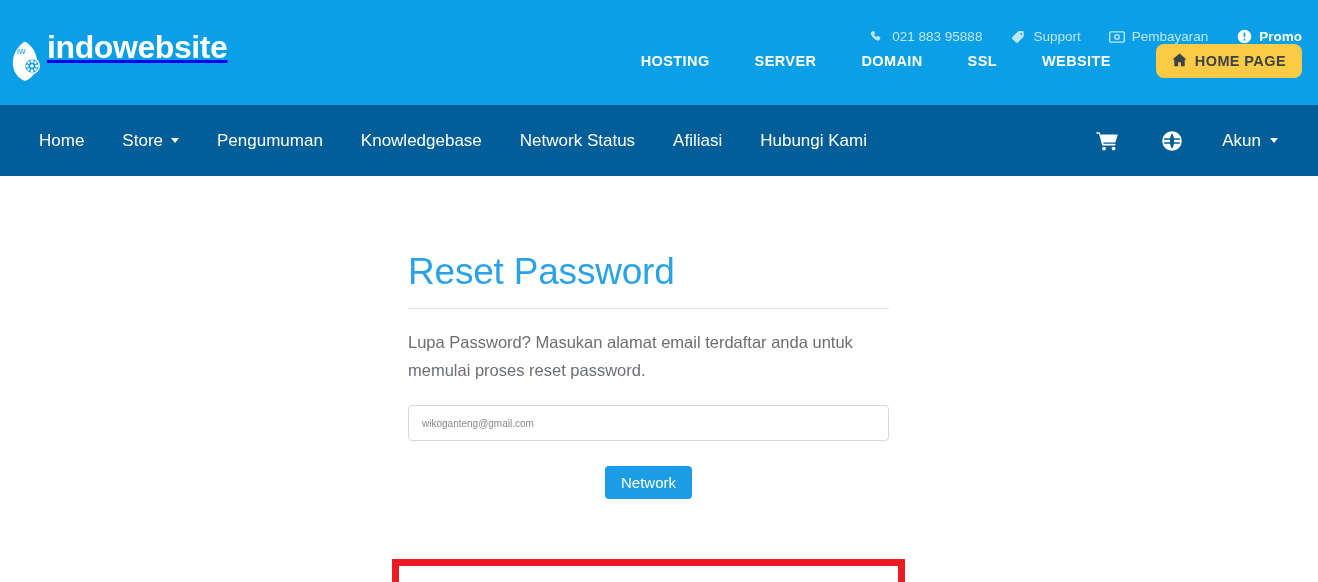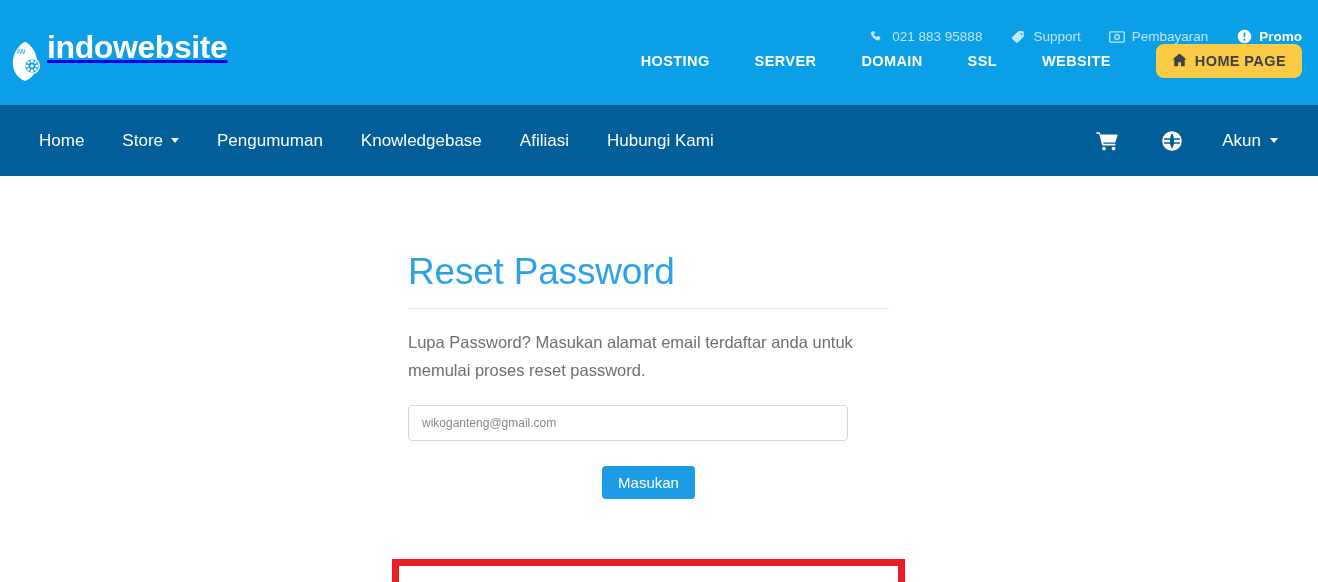--- a/index.html
+++ b/index.html
@@ -206,26 +206,26 @@
   .form-label {
     display: block;
     color: #3a3f44;
     font-size: 15px;
     font-weight: bold;
     line-height: 20px;
     margin-bottom: 11px;
   }
   .email-input {
     display: block;
-    width: 440px;
+    width: 481px;
     height: 36px;
     border: 1px solid #d8d8d8;
     border-radius: 4px;
     padding: 0 13px;
-    font-size: 12px;
+    font-size: 10px;
     font-family: "Liberation Sans", sans-serif;
     color: #be185d;
     background: #ffffff;
     outline: none;
   }
   .email-input::placeholder { color: #86898c; opacity: 1; }
   .submit-row {
     margin-top: 25px;
     width: 481px;
     display: flex;
@@ -354,20 +354,23 @@
       <span>Store</span>
       <span class="caret"></span>
     </a>
     <a class="nav-link" href="#">
       <span>Pengumuman</span>
     </a>
     <a class="nav-link" href="#">
       <span>Knowledgebase</span>
     </a>
     <a class="nav-link" href="#">
+      <span>Network Status</span>
+    </a>
+    <a class="nav-link" href="#">
       <span>Afiliasi</span>
     </a>
     <a class="nav-link" href="#">
       <span>Hubungi Kami</span>
     </a>
   </div>
 
   <div class="sub-nav-right">
     <a class="nav-icon" href="#">
       <svg width="22" height="20" viewBox="0 0 22 20">
@@ -399,20 +402,20 @@
     <h1 class="page-title">Reset Password</h1>
     <div class="title-rule"></div>
 
     <p class="intro">Lupa Password? Masukan alamat email terdaftar anda untuk memulai proses reset password.</p>
 
     <div class="form-group">
       <input class="email-input" type="text" placeholder="wikoganteng@gmail.com" style="">
     </div>
 
     <div class="submit-row">
-      <button class="submit-btn">Masukan</button>
+      <button class="submit-btn">Network</button>
     </div>
 
   </div>
 
   <div class="annotation-box"></div>
 
 </div>
 
 </body></html>

